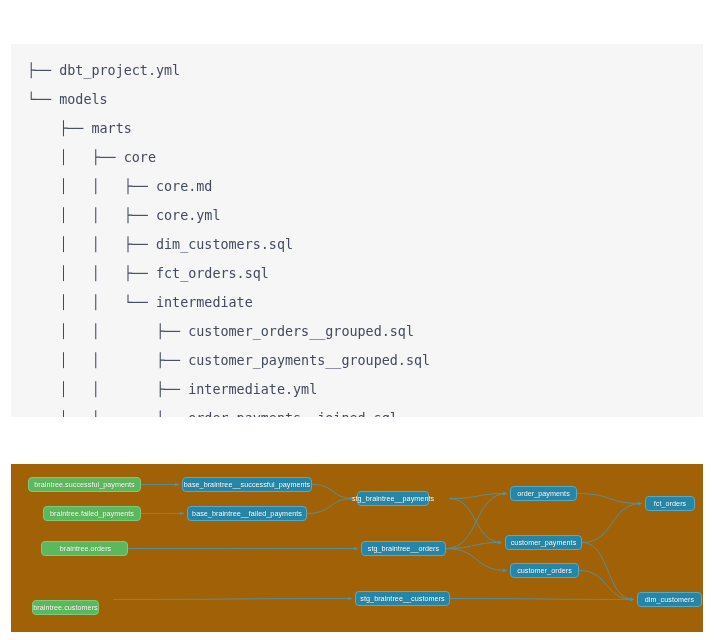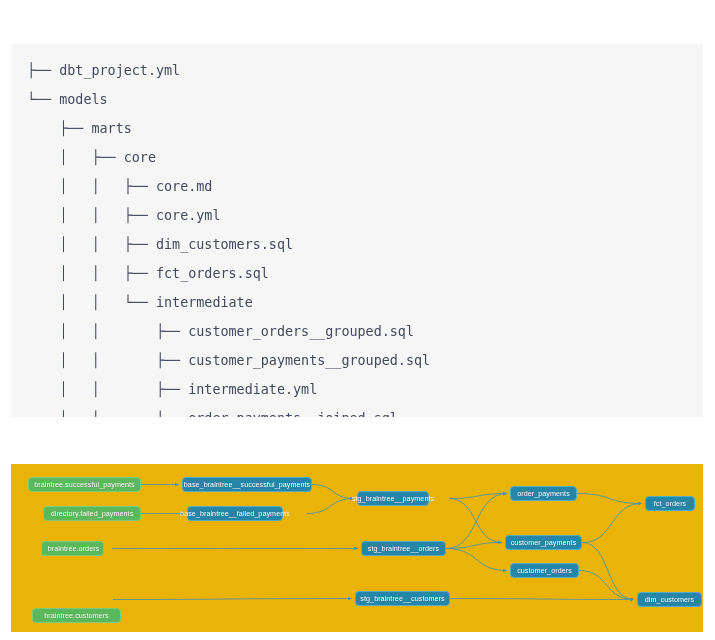--- a/index.html
+++ b/index.html
@@ -53,21 +53,21 @@
     white-space: pre;
     letter-spacing: 0px;
   }
 
   .dag {
     position: absolute;
     left: 11px;
     top: 464px;
     width: 692px;
     height: 168px;
-    background: #eab308;
+    background: #a16207;
     overflow: hidden;
     text-decoration: underline;
   }
   .dag svg {
     position: absolute;
     left: 0;
     top: 0;
     width: 692px;
     height: 168px;
   }
@@ -147,32 +147,32 @@
         <path d="M571,78.5 C604,78.5 598,39.5 631,39.5" fill="none" stroke="#4f93ab" stroke-width="0.9" marker-end="url(#arrow)"></path>
         <path d="M571,78.5 C599.6,78.5 594.4,135.5 623,135.5" fill="none" stroke="#4f93ab" stroke-width="0.9" marker-end="url(#arrow)"></path>
         <path d="M568,106.5 C598.25,106.5 592.75,135.5 623,135.5" fill="none" stroke="#4f93ab" stroke-width="0.9" marker-end="url(#arrow)"></path>
         <path d="M439,134.5 C540.2,134.5 521.8,135.5 623,135.5" fill="none" stroke="#4f93ab" stroke-width="0.9" marker-end="url(#arrow)"></path>
       </svg>
     <div id="dag-nodes">
         <div class="node source" style="left: 17px; top: 13px; width: 113px;">
           <span>braintree.successful_payments</span>
         </div>
         <div class="node source" style="left: 32px; top: 42px; width: 98px;">
-          <span>directory.failed_payments</span>
-        </div>
-        <div class="node source" style="left: 30px; top: 77px; width: 63px; padding-left: 8px;">
+          <span>braintree.failed_payments</span>
+        </div>
+        <div class="node source" style="left: 30px; top: 77px; width: 87px; padding-left: 8px;">
           <span>braintree.orders</span>
         </div>
-        <div class="node source" style="left: 21px; top: 144px; width: 89px;">
+        <div class="node source" style="left: 21px; top: 136px; width: 67px;">
           <span>braintree.customers</span>
         </div>
         <div class="node model" style="left: 171px; top: 13px; width: 130px;">
           <span>base_braintree__successful_payments</span>
         </div>
-        <div class="node model" style="left: 176px; top: 42px; width: 96px;">
+        <div class="node model" style="left: 176px; top: 42px; width: 120px;">
           <span>base_braintree__failed_payments</span>
         </div>
         <div class="node model" style="left: 346px; top: 27px; width: 72px;">
           <span>stg_braintree__payments</span>
         </div>
         <div class="node model" style="left: 350px; top: 77px; width: 85px; justify-content: center;">
           <span>stg_braintree__orders</span>
         </div>
         <div class="node model" style="left: 344px; top: 127px; width: 95px;">
           <span>stg_braintree__customers</span>

